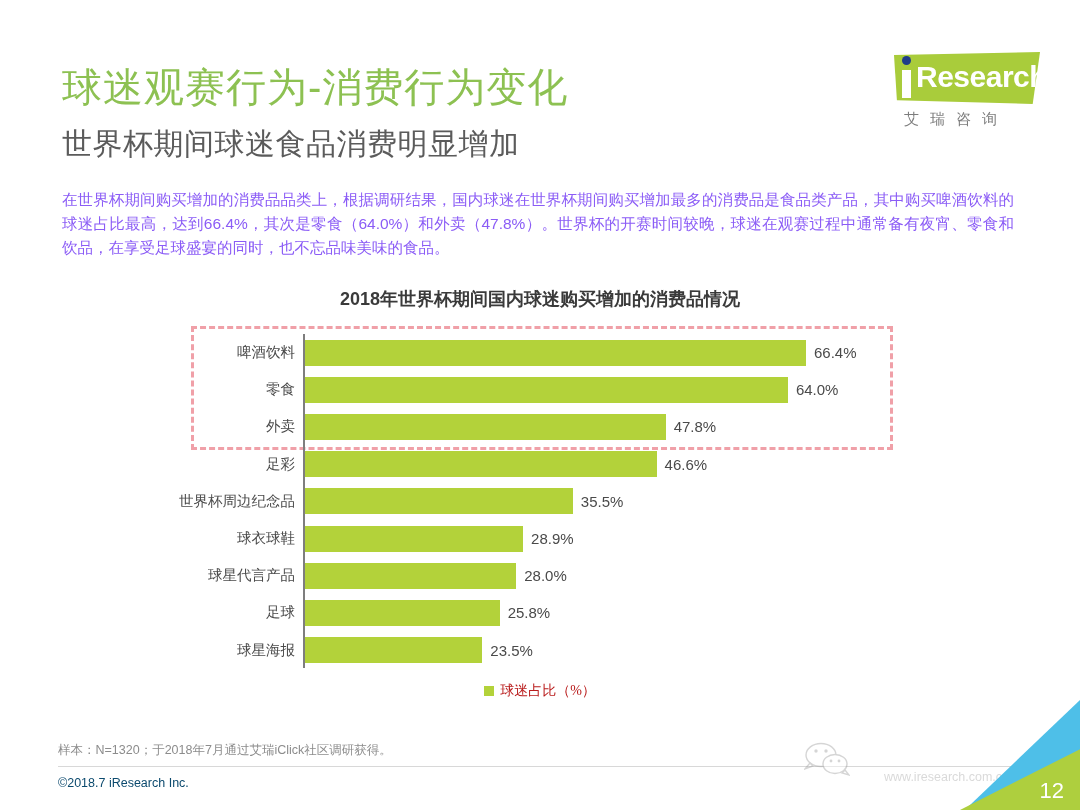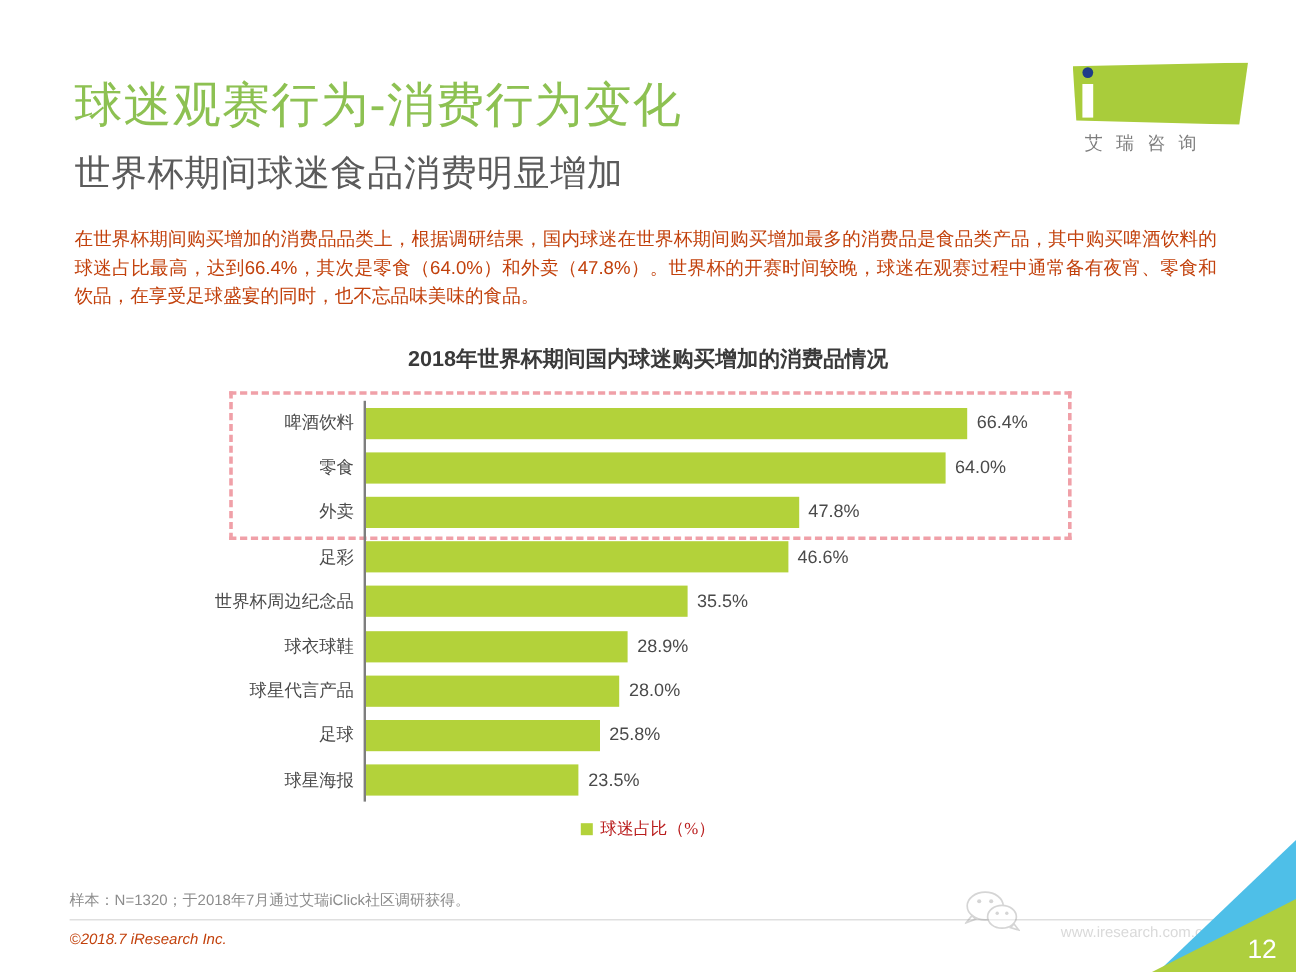--- a/index.html
+++ b/index.html
@@ -42,21 +42,21 @@
     letter-spacing:-0.5px; line-height:34px;
   }
   .logo-cn {
     position:absolute; left:42px; top:64px;
     font-size:15px; color:#7D7D7D; letter-spacing:11px;
   }
 
   
   #body-copy {
     position:absolute; left:62px; top:188px; width:952px;
-    font-size:15.5px; color:#c2410c; line-height:24px;
+    font-size:15.5px; color:#8b5cf6; line-height:24px;
     text-align:justify;
   }
 
   
   #chart-title {
     position:absolute; left:0; top:287px; width:1080px;
     text-align:center; font-size:18px; font-weight:bold; color:#3A3A3A;
   }
   #chart-area { position:absolute; left:0; top:322px; width:1080px; height:360px; }
 
@@ -99,21 +99,21 @@
   #footnote {
     position:absolute; left:58px; top:742px;
     font-size:12.5px; color:#8C8C8C;
   }
   #footer-rule {
     position:absolute; left:58px; top:766px; width:956px; height:1px;
     background:#D8D8D8;
   }
   #copyright {
     position:absolute; left:58px; top:776px;
-    font-size:12.5px; color:#c2410c;font-style:italic;
+    font-size:12.5px; color:#0c4a6e;
   }
 
   
   #watermark { position:absolute; left:800px; top:736px; width:240px; height:62px; opacity:0.42; }
   #wechat-icon { position:absolute; left:4px; top:6px; width:46px; height:34px; }
   #wm-text {
     position:absolute; left:48px; top:2px;
     font-size:25px; color:#9C9C9C; white-space:nowrap;
     letter-spacing:0.5px;
   }
@@ -141,20 +141,21 @@
 </head>
 <body>
 
 <div id="page-title">球迷观赛行为-消费行为变化</div>
 <div id="page-subtitle">世界杯期间球迷食品消费明显增加</div>
 
 <div id="logo">
   <div class="logo-shape"></div>
   <div class="logo-i-stem"></div>
   <div class="logo-i-dot"></div>
+  <div class="logo-research">Research</div>
   <div class="logo-cn">艾瑞咨询</div>
 </div>
 
 <div id="body-copy">在世界杯期间购买增加的消费品品类上，根据调研结果，国内球迷在世界杯期间购买增加最多的消费品是食品类产品，其中购买啤酒饮料的球迷占比最高，达到66.4%，其次是零食（64.0%）和外卖（47.8%）。世界杯的开赛时间较晚，球迷在观赛过程中通常备有夜宵、零食和饮品，在享受足球盛宴的同时，也不忘品味美味的食品。</div>
 
 <div id="chart-title">2018年世界杯期间国内球迷购买增加的消费品情况</div>
 
 <div id="chart-area">
   <div id="highlight-box"></div>
   <div id="axis-line"></div>

